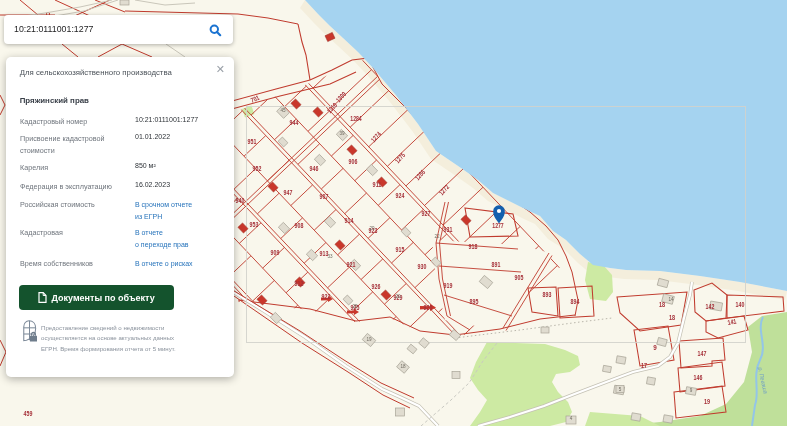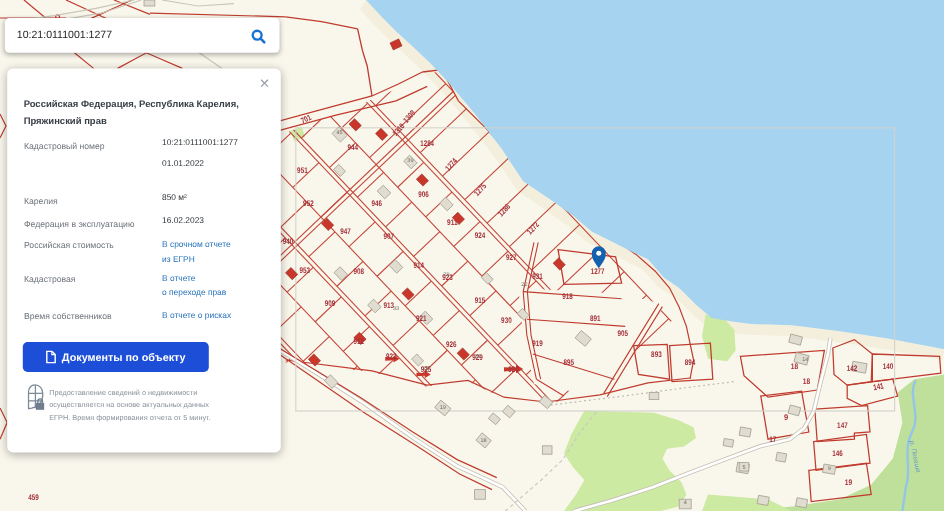--- a/index.html
+++ b/index.html
@@ -7,21 +7,21 @@
   .search{position:absolute;left:4px;top:15px;width:229px;height:29px;background:#fff;
     border-radius:4px;box-shadow:0 1px 4px rgba(0,0,0,.3);z-index:5}
   .search .q{position:absolute;left:10px;top:8.5px;font-size:8.8px;color:#1d1d1f}
   .panel{position:absolute;left:6px;top:57px;width:228px;height:320px;background:#fff;
     border-radius:5px;box-shadow:0 2px 8px rgba(0,0,0,.3);z-index:5}
   .panel div{position:absolute;white-space:nowrap}
   .close{right:9px;top:6px;color:#9aa0a8;font-size:11px;font-weight:400}
   .lab{left:14px;color:#6e747c;font-size:7.2px;line-height:12.3px}
   .val{left:129px;color:#2e3338;font-size:7px}
   .lnk{left:129px;color:#2673bb;font-size:7px;line-height:12.3px}
-  .btn{left:12.6px;top:228px;width:155px;height:25px;background:#1d4ed8;border-radius:4px;
+  .btn{left:12.6px;top:228px;width:155px;height:25px;background:#14532d;border-radius:4px;
        color:#fff;font-weight:bold;font-size:9px;display:flex;align-items:center;justify-content:center}
   .note{left:35px;top:266px;font-size:6.1px;color:#8a929c;line-height:10.4px}
 </style></head>
 <body>
 <svg width="787" height="426" viewBox="0 0 787 426" style="position:absolute;left:0;top:0">
     <rect x="0" y="0" width="787" height="426" fill="#f9f7ec"></rect>
     <polygon points="305,0 318,14 330,26 343,38 358,52 373,68 395,94 418,124 436,151 461,168 478,180 493,193 513,203 529,211 540,216 553,231 566,240 580,254 593,265 610,268 626,270 660,271 700,276 740,282 787,291 785,300 738,291 698,285 658,280 624,279 608,277 591,274 578,263 564,249 548,239 535,224 524,219 508,211 488,201 473,188 456,176 431,159 413,132 390,102 368,76 353,60 338,46 325,34 313,22 300,8" fill="#f4eedc"></polygon>
     <polygon points="588,262 604,266 612,275 613,292 606,301 590,299 585,280" fill="#cdeaa3"></polygon>
     <path d="M487,342 L545,344 L565,350 L578,356 L580,365 L570,372 L556,374 L552,382 L558,392 L568,402 L572,412 L566,422 L550,426 L470,426 L480,412 L487,400 L478,390 L470,378 L476,362 Z" fill="#cdeaa3"></path>
     <path d="M787,312 L762,316 L748,327 L752,352 L744,382 L726,404 L700,416 L660,422 L620,426 L787,426 Z" fill="#bfe09a"></path>
@@ -347,26 +347,27 @@
   </svg>
 <div class="search">
     <span class="q">10:21:0111001:1277</span>
   <svg width="13" height="13" viewBox="0 0 13 13" style="position:absolute;right:11.5px;top:9px">
     <circle cx="5.3" cy="5.3" r="3.7" fill="none" stroke="#1a73d1" stroke-width="2"></circle>
     <line x1="8" y1="8" x2="11.2" y2="11.2" stroke="#1a73d1" stroke-width="2.2" stroke-linecap="round"></line>
   </svg>
 </div>
 <div class="panel">
   <div class="close">✕</div>
-  <div style="left:13.7px;top:25.2px;font-size:7.9px;font-weight:bold;color:#3a4049">Российская Федерация, Республика Карелия,</div>
+  <div style="left:13.7px;top:11.3px;font-size:7.8px;color:#4a5158">Для сельскохозяйственного производства</div>
   <div style="left:13.7px;top:39.2px;font-size:7.9px;font-weight:bold;color:#3a4049">Пряжинский прав</div>
 
   <div class="lab" style="top:58.5px">Кадастровый номер</div>
   <div class="val" style="top:58.7px">10:21:0111001:1277</div>
 
+  <div class="lab" style="top:76px">Присвоение кадастровой<br>стоимости</div>
   <div class="val" style="top:76.2px">01.01.2022</div>
 
   <div class="lab" style="top:105.2px">Карелия</div>
   <div class="val" style="top:105.4px">850 м²</div>
 
   <div class="lab" style="top:124px">Федерация в эксплуатацию</div>
   <div class="val" style="top:124.2px">16.02.2023</div>
 
   <div class="lab" style="top:141.5px">Российская стоимость</div>
   <div class="lnk" style="top:141.7px">В срочном отчете<br>из ЕГРН</div>

